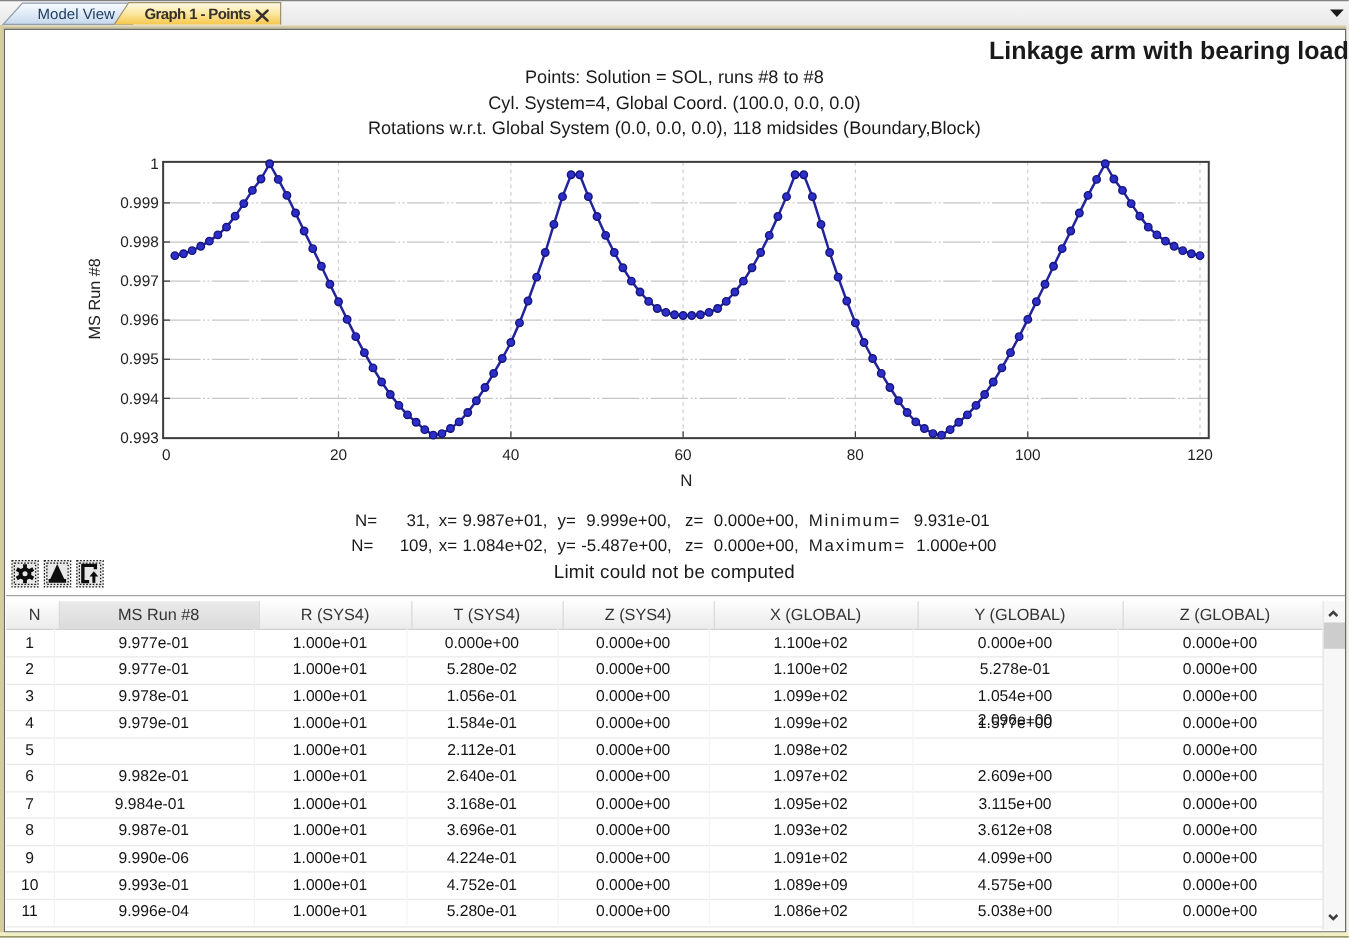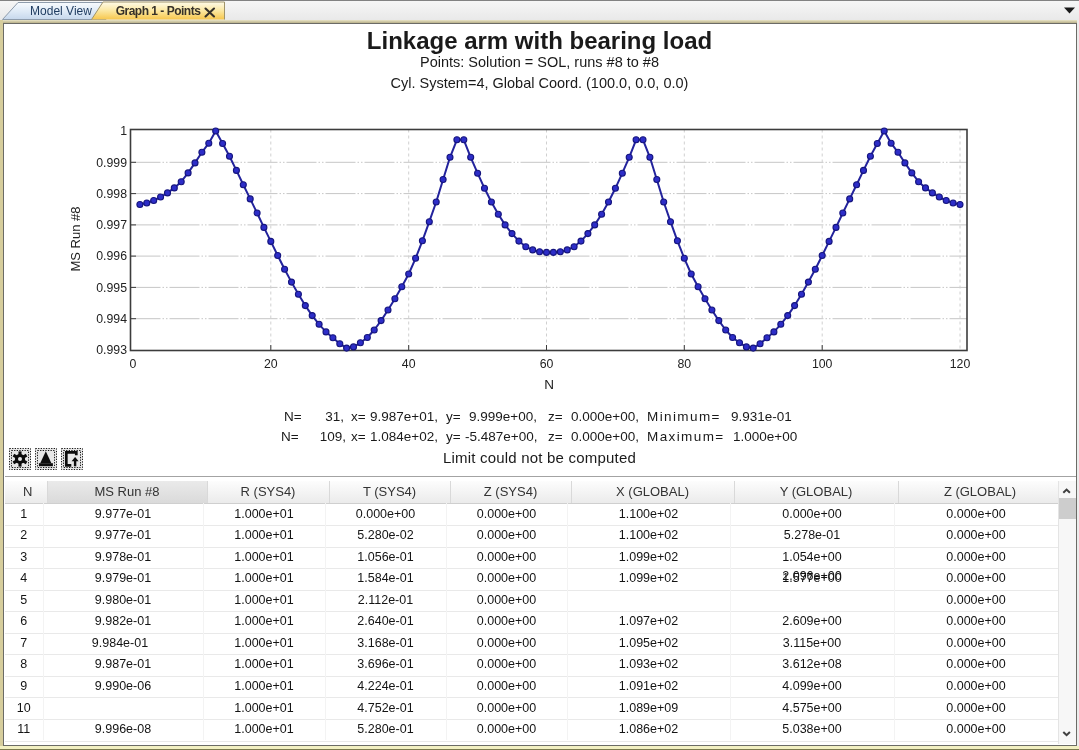--- a/index.html
+++ b/index.html
@@ -65,23 +65,24 @@
 <text x="158" y="15" text-anchor="middle" font-family="Liberation Sans, sans-serif" font-size="12px" font-weight="bold" letter-spacing="-0.5" fill="#363129">Graph 1 - Points</text>
 <path d="M 205.5 8.5 L 214 16.5 M 214 8.5 L 205.5 16.5" stroke="#363129" stroke-width="2.1" stroke-linecap="round" fill="none"></path>
 <polygon points="1064,7.5 1075,7.5 1069.5,13.5" fill="#1a1a1a"></polygon>
 </svg>
 <div id="tanband"></div>
 <div id="leftedge"></div>
 <div id="rightedge"></div>
 <div id="panel"></div>
 <div id="bottomedge"></div>
 
-<div class="ctr" style="top:31px;font-size:24px;font-weight:bold;line-height:20px;">Linkage arm with bearing load</div>
+<div class="ctr" style="top:31px;font-size:20px;font-weight:bold;line-height:20px;text-align:right;">Linkage arm with bearing load</div>
 <div class="ctr" style="top:55px;font-size:14.5px;line-height:15px;">Points: Solution = SOL, runs #8 to #8</div>
 <div class="ctr" style="top:75.5px;font-size:14.5px;line-height:15px;">Cyl. System=4, Global Coord. (100.0, 0.0, 0.0)</div>
+<div class="ctr" style="top:96px;font-size:14.5px;line-height:15px;">Rotations w.r.t. Global System (0.0, 0.0, 0.0), 118 midsides (Boundary,Block)</div>
 
 <svg width="1079" height="470" viewBox="0 0 1079 470" style="position:absolute;left:0;top:0">
 <g stroke="#c6c6c6" stroke-width="1" stroke-dasharray="30 2 1.5 2 1.5 2">
 <line x1="130.5" y1="162.3" x2="967.0" y2="162.3"></line>
 <line x1="130.5" y1="193.6" x2="967.0" y2="193.6"></line>
 <line x1="130.5" y1="224.9" x2="967.0" y2="224.9"></line>
 <line x1="130.5" y1="256.1" x2="967.0" y2="256.1"></line>
 <line x1="130.5" y1="287.4" x2="967.0" y2="287.4"></line>
 <line x1="130.5" y1="318.7" x2="967.0" y2="318.7"></line>
 </g>
@@ -346,24 +347,24 @@
 <div class="tcell" style="left:4.5px;top:568.1px;width:38.5px">4</div>
 <div class="tcell" style="left:43px;top:568.1px;width:160px">9.979e-01</div>
 <div class="tcell" style="left:203px;top:568.1px;width:122px">1.000e+01</div>
 <div class="tcell" style="left:325px;top:568.1px;width:121px">1.584e-01</div>
 <div class="tcell" style="left:446px;top:568.1px;width:121px">0.000e+00</div>
 <div class="tcell" style="left:567px;top:568.1px;width:163px">1.099e+02</div>
 <div class="tcell" style="left:730px;top:568.1px;width:164px">1.577e+00</div>
 <div class="tcell" style="left:894px;top:568.1px;width:164px">0.000e+00</div>
 <div class="rline" style="top:589.7px"></div>
 <div class="tcell" style="left:4.5px;top:589.7px;width:38.5px">5</div>
-<div class="tcell" style="left:43px;top:589.7px;width:160px">9.980e-01</div>
 <div class="tcell" style="left:203px;top:589.7px;width:122px">1.000e+01</div>
 <div class="tcell" style="left:325px;top:589.7px;width:121px">2.112e-01</div>
 <div class="tcell" style="left:446px;top:589.7px;width:121px">0.000e+00</div>
+<div class="tcell" style="left:567px;top:589.7px;width:163px">1.098e+02</div>
 <div class="tcell" style="left:730px;top:566px;width:164px">2.096e+00</div>
 <div class="tcell" style="left:894px;top:589.7px;width:164px">0.000e+00</div>
 <div class="rline" style="top:611.2px"></div>
 <div class="tcell" style="left:4.5px;top:611.2px;width:38.5px">6</div>
 <div class="tcell" style="left:43px;top:611.2px;width:160px">9.982e-01</div>
 <div class="tcell" style="left:203px;top:611.2px;width:122px">1.000e+01</div>
 <div class="tcell" style="left:325px;top:611.2px;width:121px">2.640e-01</div>
 <div class="tcell" style="left:446px;top:611.2px;width:121px">0.000e+00</div>
 <div class="tcell" style="left:567px;top:611.2px;width:163px">1.097e+02</div>
 <div class="tcell" style="left:730px;top:611.2px;width:164px">2.609e+00</div>
@@ -390,29 +391,30 @@
 <div class="tcell" style="left:4.5px;top:675.9px;width:38.5px">9</div>
 <div class="tcell" style="left:43px;top:675.9px;width:160px">9.990e-06</div>
 <div class="tcell" style="left:203px;top:675.9px;width:122px">1.000e+01</div>
 <div class="tcell" style="left:325px;top:675.9px;width:121px">4.224e-01</div>
 <div class="tcell" style="left:446px;top:675.9px;width:121px">0.000e+00</div>
 <div class="tcell" style="left:567px;top:675.9px;width:163px">1.091e+02</div>
 <div class="tcell" style="left:730px;top:675.9px;width:164px">4.099e+00</div>
 <div class="tcell" style="left:894px;top:675.9px;width:164px">0.000e+00</div>
 <div class="rline" style="top:697.4px"></div>
 <div class="tcell" style="left:4.5px;top:697.5px;width:38.5px">10</div>
+<div class="tcell" style="left:43px;top:697.5px;width:160px">9.993e-01</div>
 <div class="tcell" style="left:203px;top:697.5px;width:122px">1.000e+01</div>
 <div class="tcell" style="left:325px;top:697.5px;width:121px">4.752e-01</div>
 <div class="tcell" style="left:446px;top:697.5px;width:121px">0.000e+00</div>
 <div class="tcell" style="left:567px;top:697.5px;width:163px">1.089e+09</div>
 <div class="tcell" style="left:730px;top:697.5px;width:164px">4.575e+00</div>
 <div class="tcell" style="left:894px;top:697.5px;width:164px">0.000e+00</div>
 <div class="rline" style="top:719.0px"></div>
 <div class="tcell" style="left:4.5px;top:719.0px;width:38.5px">11</div>
-<div class="tcell" style="left:43px;top:719.0px;width:160px">9.996e-08</div>
+<div class="tcell" style="left:43px;top:719.0px;width:160px">9.996e-04</div>
 <div class="tcell" style="left:203px;top:719.0px;width:122px">1.000e+01</div>
 <div class="tcell" style="left:325px;top:719.0px;width:121px">5.280e-01</div>
 <div class="tcell" style="left:446px;top:719.0px;width:121px">0.000e+00</div>
 <div class="tcell" style="left:567px;top:719.0px;width:163px">1.086e+02</div>
 <div class="tcell" style="left:730px;top:719.0px;width:164px">5.038e+00</div>
 <div class="tcell" style="left:894px;top:719.0px;width:164px">0.000e+00</div>
 <div class="rline" style="top:740.5px"></div>
 <div class="vline" style="left:43px"></div>
 <div class="vline" style="left:203px"></div>
 <div class="vline" style="left:325px"></div>

